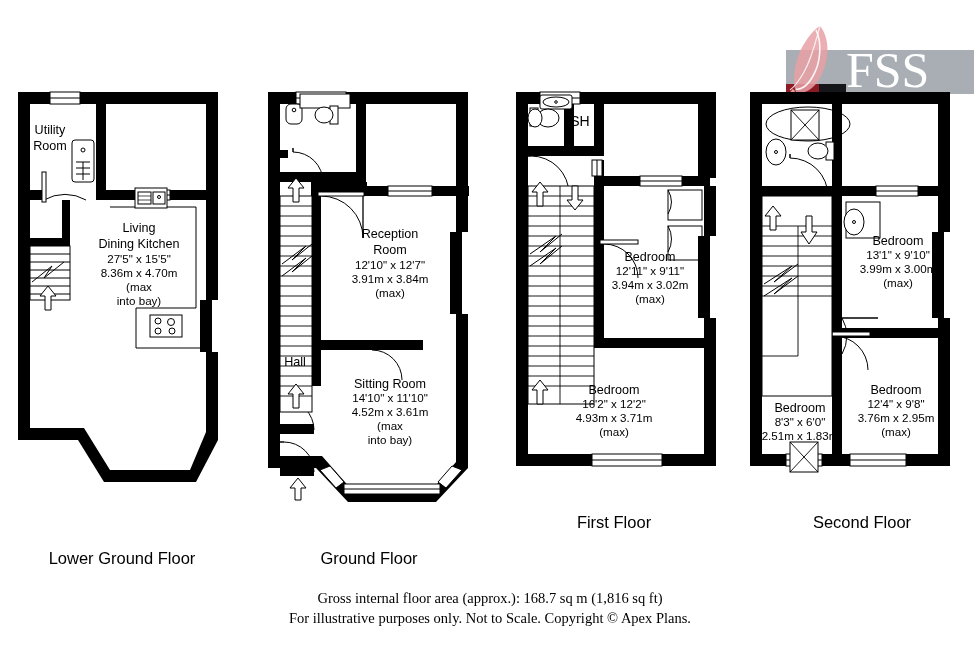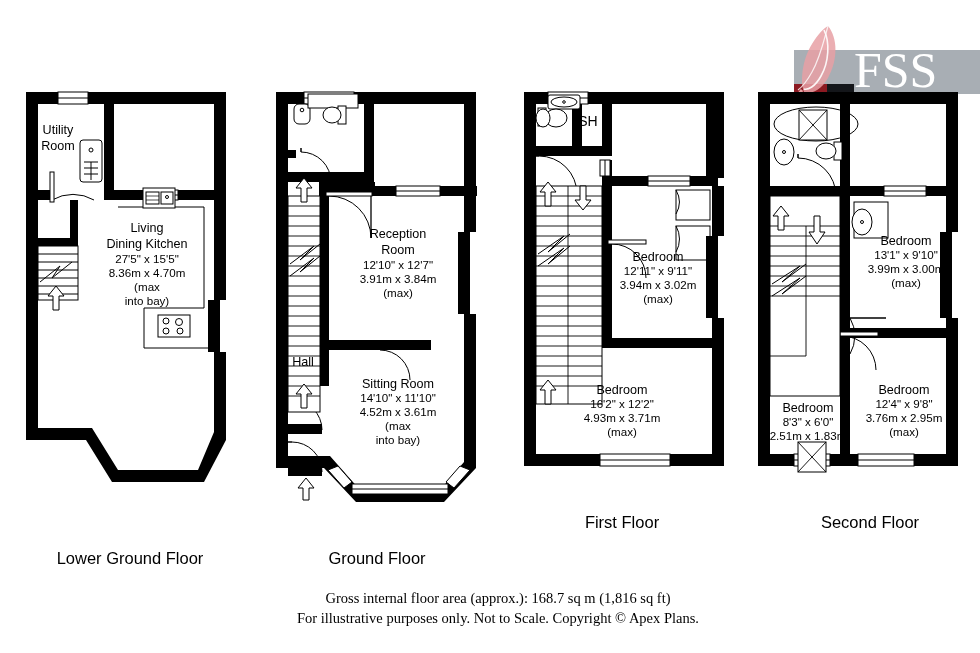--- a/index.html
+++ b/index.html
@@ -10,21 +10,21 @@
   body {
     width: 980px;
     height: 653px;
     position: relative;
     font-family: "Liberation Sans", sans-serif;
     color: #000000;
     overflow: hidden;
   }
   #plan-root {
     position: absolute;
-    left: 8px; top: 0;
+    left: 0; top: 0;
     width: 855px;
     height: 653px;
   }
   svg.plan-svg {
     position: absolute;
     left: 0; top: 0;
     width: 980px;
     height: 653px;
     display: block;
   }

